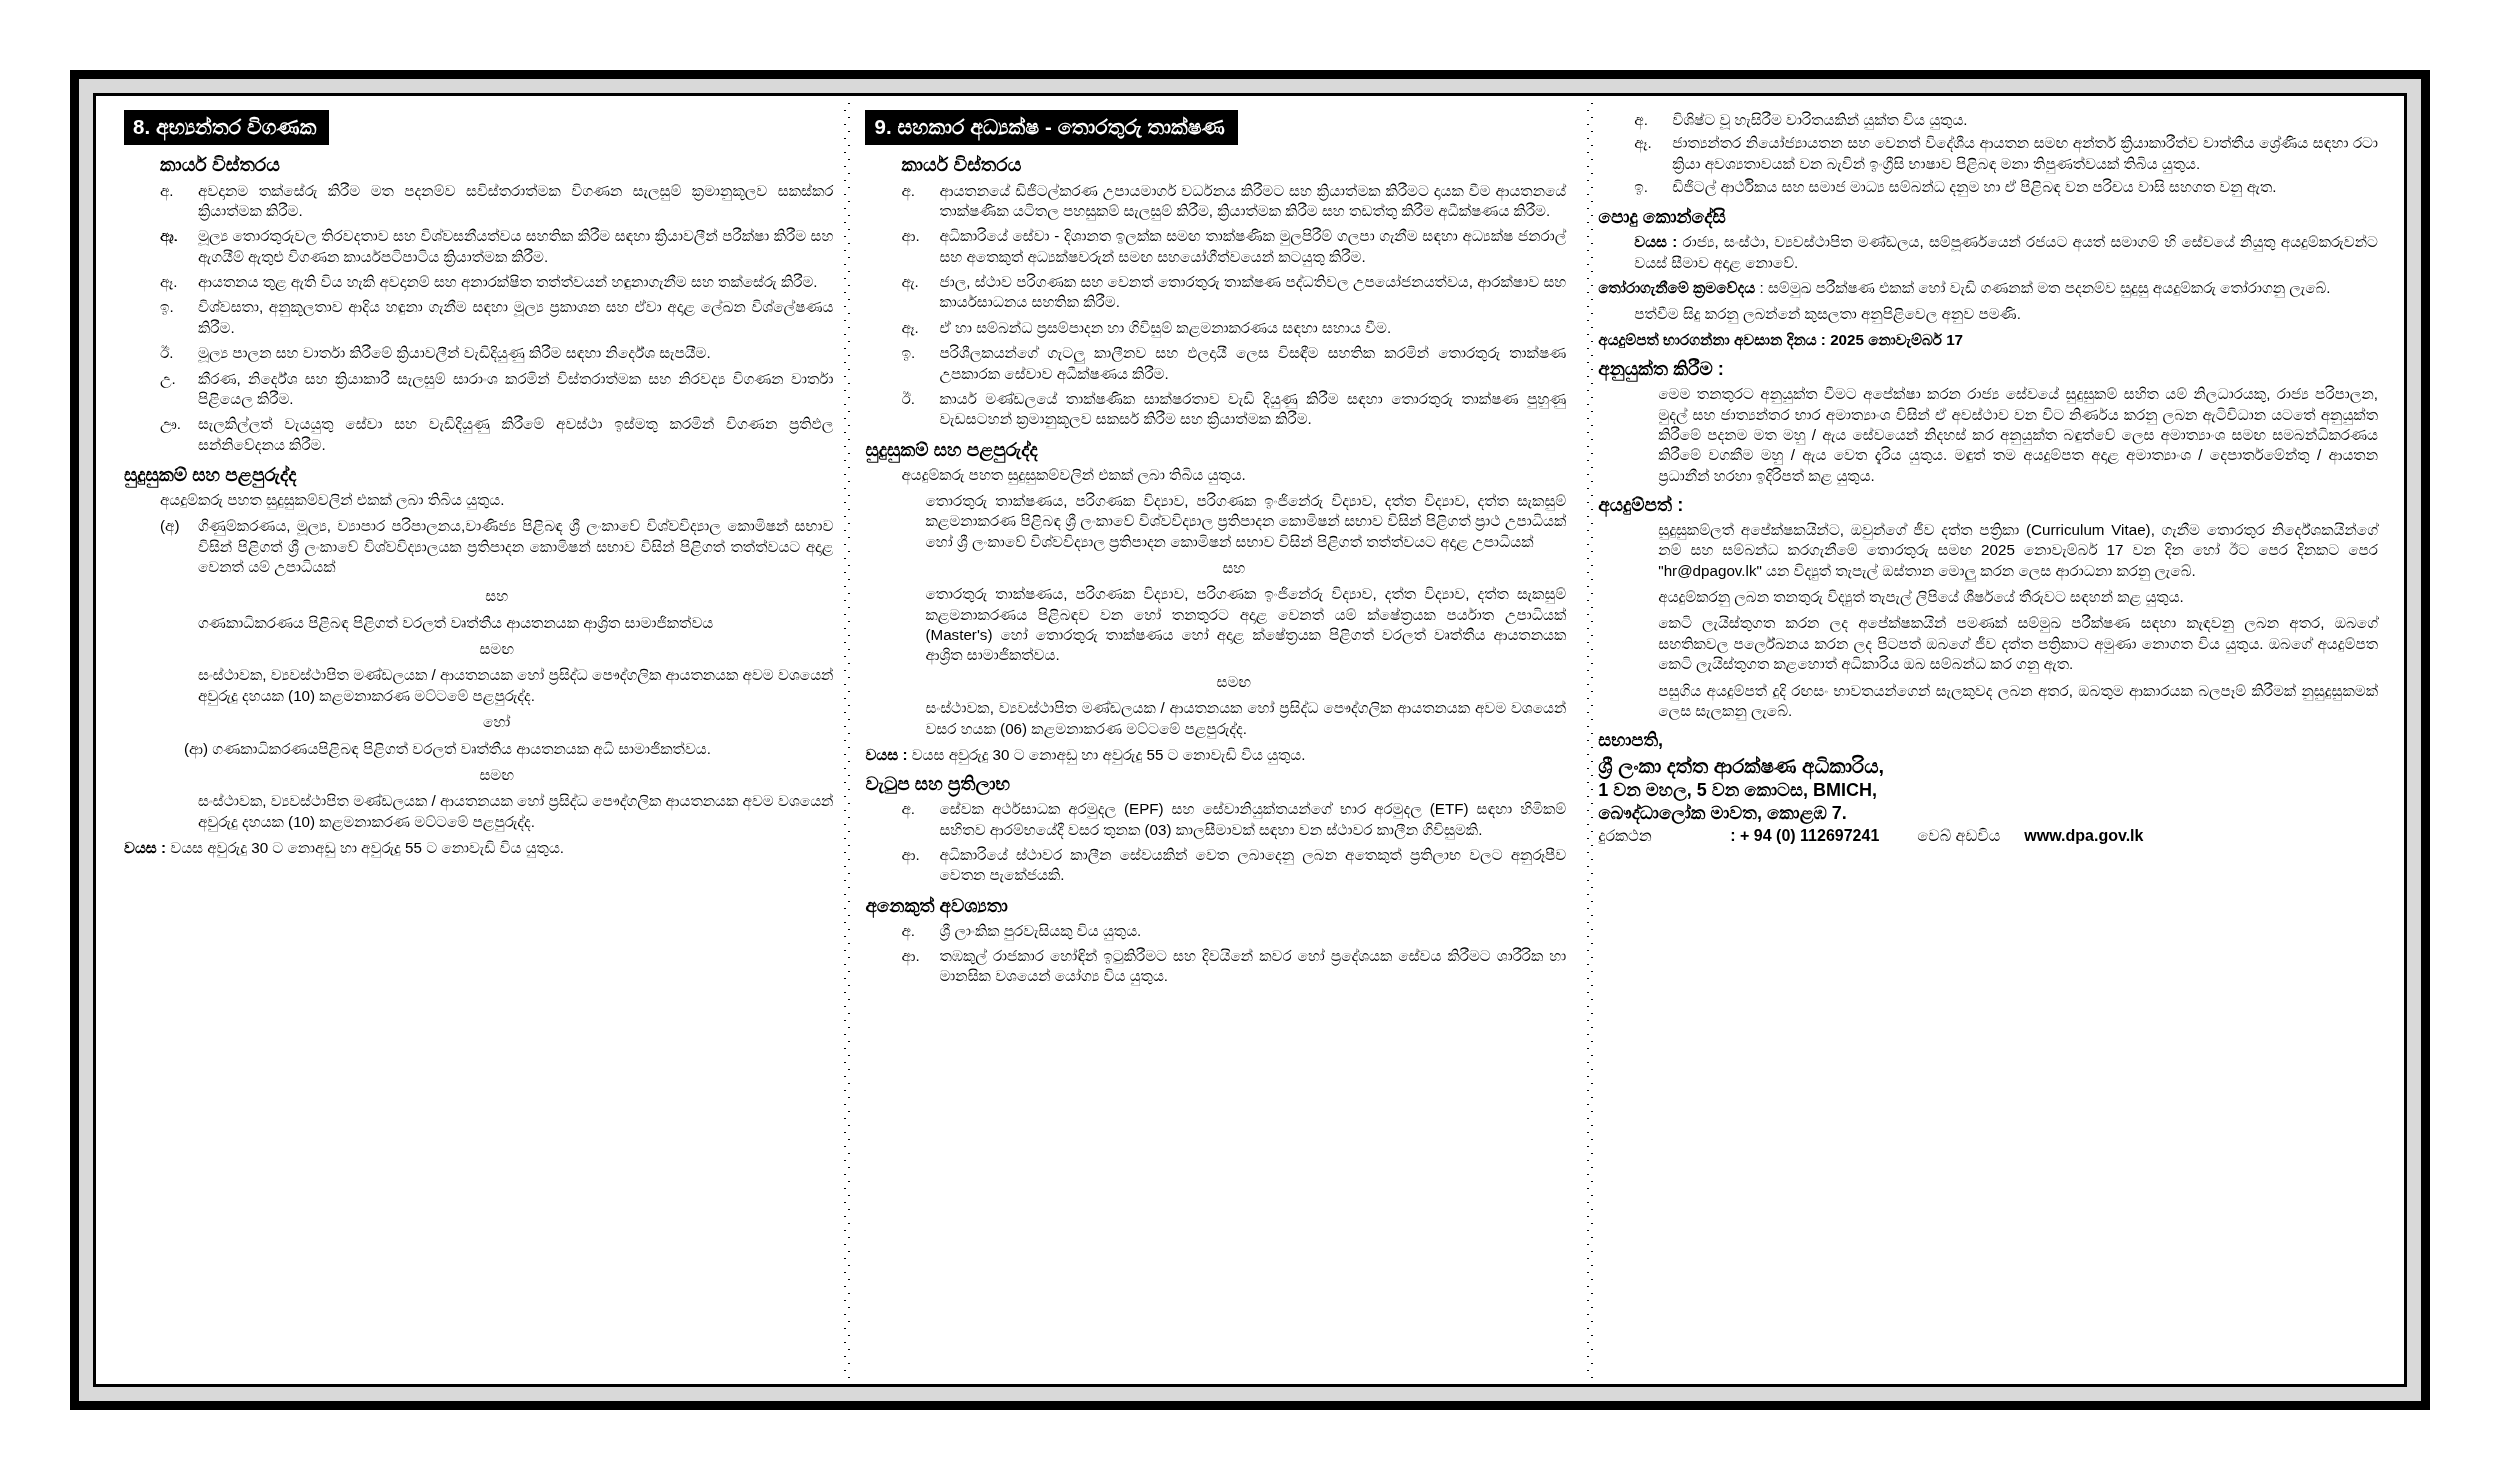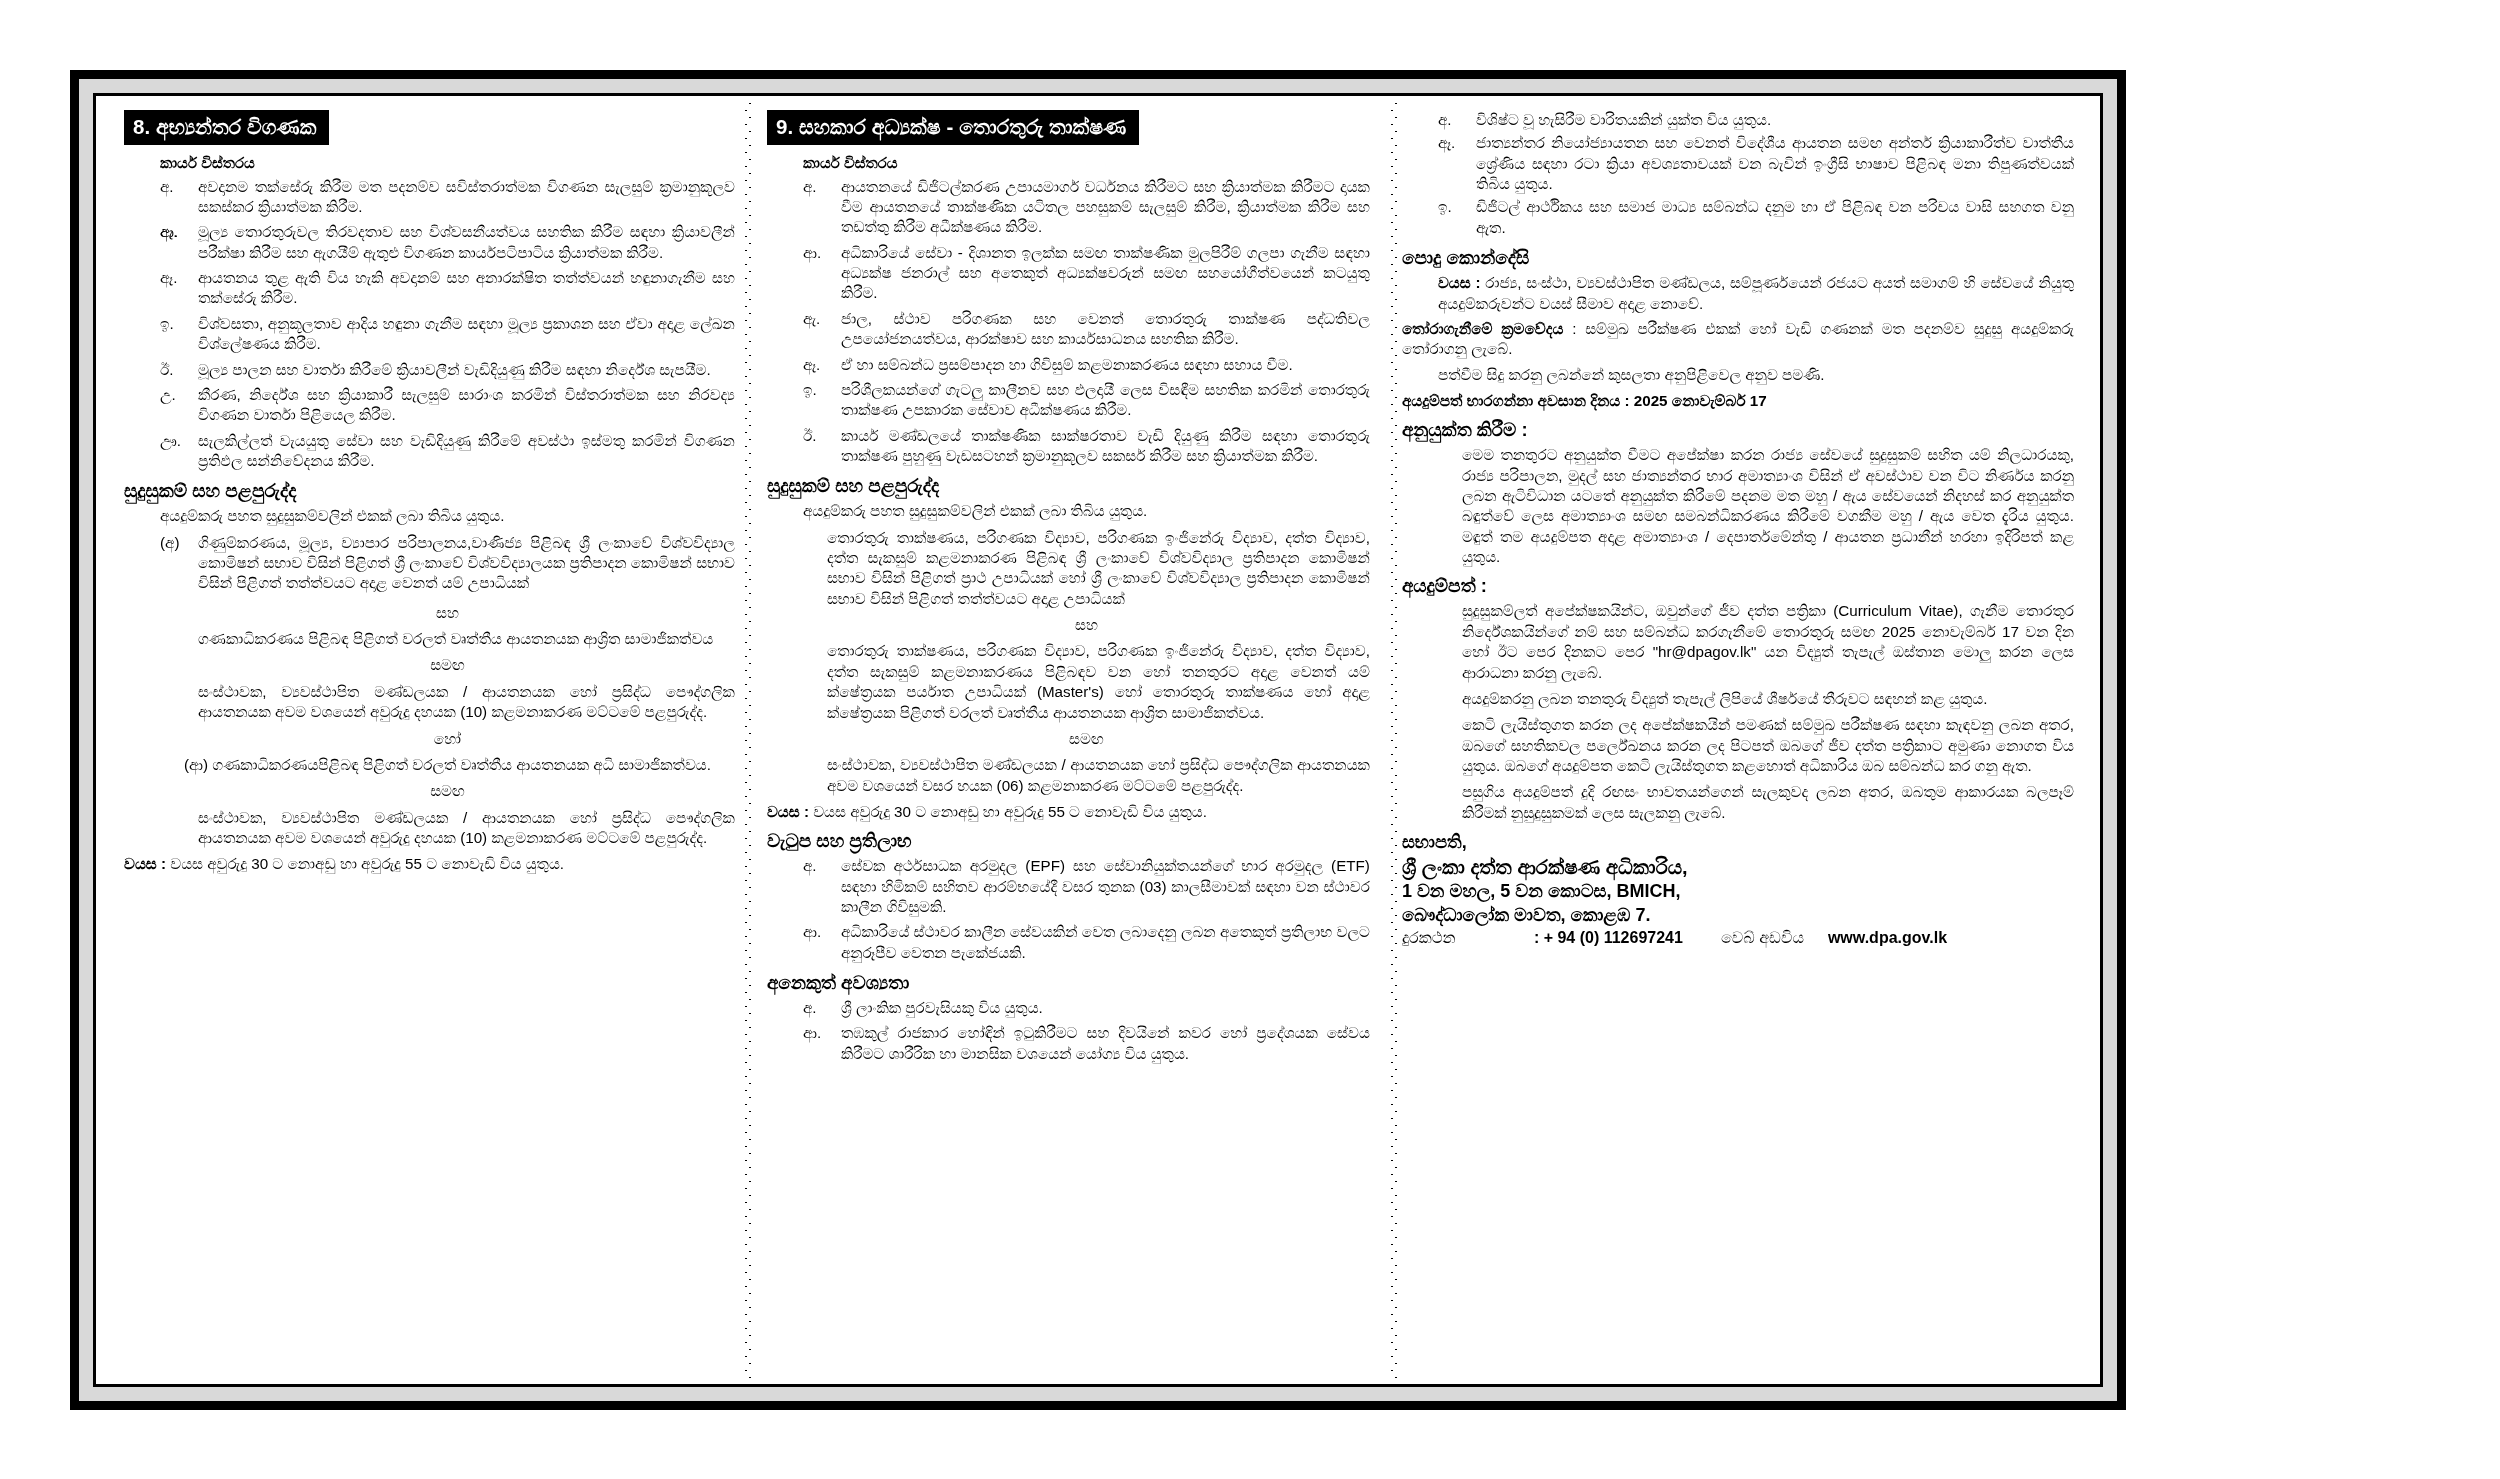--- a/index.html
+++ b/index.html
@@ -12,21 +12,21 @@
     width: 2500px; height: 1479px;
     font-family: "Liberation Sans", "DejaVu Sans", sans-serif;
     color: #000;
     overflow: hidden;
   }
 
   
   #ad-root {
     position: absolute;
     left: 70px; top: 70px;
-    width: 2056px; height: 1340px;
+    width: 2360px; height: 1340px;
     background: #fff;
   }
   .frame-outer {
     position: absolute; inset: 0;
     border: 9px solid #000;
     background: #d9d9d9;
   }
   .frame-inner {
     position: absolute;
     left: 14px; top: 14px; right: 14px; bottom: 14px;
@@ -73,21 +73,21 @@
     font-weight: bold;
     font-size: 20.5px;
     line-height: 1.25;
     padding: 4px 13px 5px 9px;
     letter-spacing: .1px;
     margin-bottom: 7px;
     white-space: nowrap;
   }
   .subhead {
     font-weight: bold;
-    font-size: 15px;
+    font-size: 19px;
     margin: 2px 0 5px 36px;
   }
 
   ol.lettered, ul.plain {
     list-style: none;
     margin: 0 0 9px 0;
     padding: 0;
   }
   li.item {
     position: relative;

